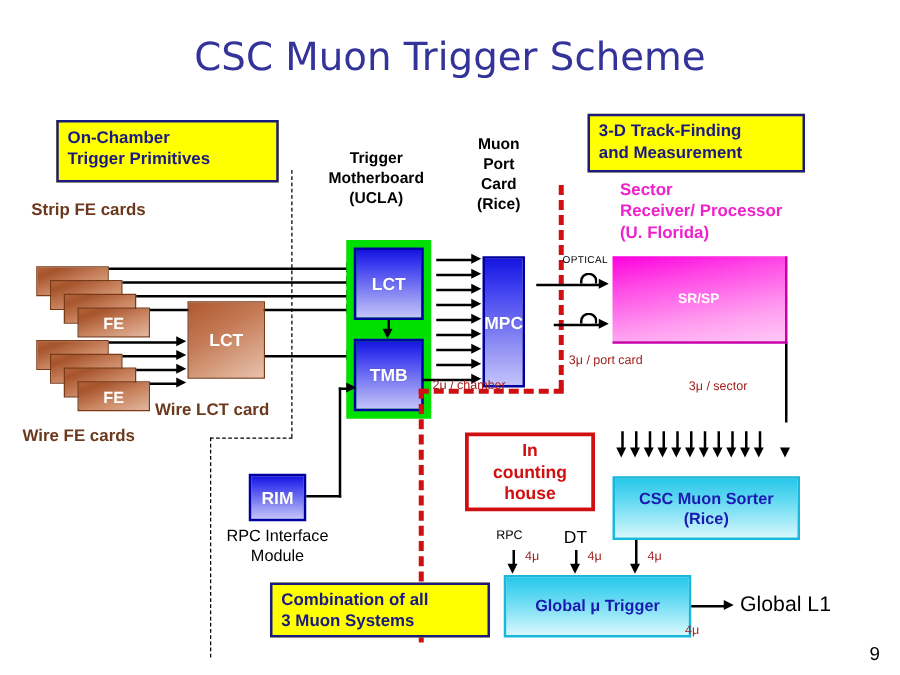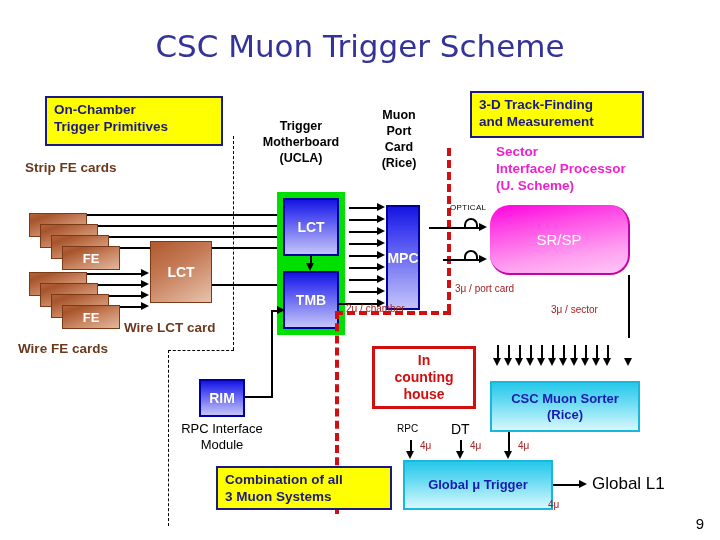--- a/index.html
+++ b/index.html
@@ -118,26 +118,25 @@
     box-sizing: border-box;
   }
 
   
   #srsp {
     background: linear-gradient(170deg, #ff00dd 0%, #ff4ae6 30%, #ff9df0 70%, #ffc8f6 100%);
     border-right: 2px solid #c800aa;
     border-bottom: 2px solid #c800aa;
     box-sizing: border-box;
     color: #ffffff;
-    font-weight: normal;
-    font-size: 15px;
-    display: flex;
-    align-items: center;
-    justify-content: center;
-    border-radius: 20px;
+    font-weight: bold;
+    font-size: 11px;
+    display: flex;
+    align-items: center;
+    justify-content: center;
   }
 
   
   .cyan-box {
     background: linear-gradient(180deg, #27c8ea 0%, #5fd8f1 35%, #a8ecf9 75%, #d9f7fd 100%);
     border: 2px solid #18b8dd;
     box-sizing: border-box;
     color: #1a1ab0;
     font-weight: bold;
     font-size: 13px;
@@ -222,22 +221,22 @@
     <div>Trigger Primitives</div>
   </div>
 
   <div class="abs yellow-box" style="left:470px; top:91px; width:174px; height:47px;">
     <div>3-D Track-Finding</div>
     <div>and Measurement</div>
   </div>
 
   <div class="abs lbl-magenta" style="left:496px; top:143px;">
     <div>Sector</div>
-    <div>Interface/ Processor</div>
-    <div>(U. Scheme)</div>
+    <div>Receiver/ Processor</div>
+    <div>(U. Florida)</div>
   </div>
 
   <div class="abs lbl lbl-center" style="left:258px; top:118px; width:86px; font-weight:bold; font-size:12.5px;">
     <div>Trigger</div>
     <div>Motherboard</div>
     <div>(UCLA)</div>
   </div>
 
   <div class="abs lbl lbl-center" style="left:372px; top:107px; width:54px; font-weight:bold; font-size:12.5px;">
     <div>Muon</div>

